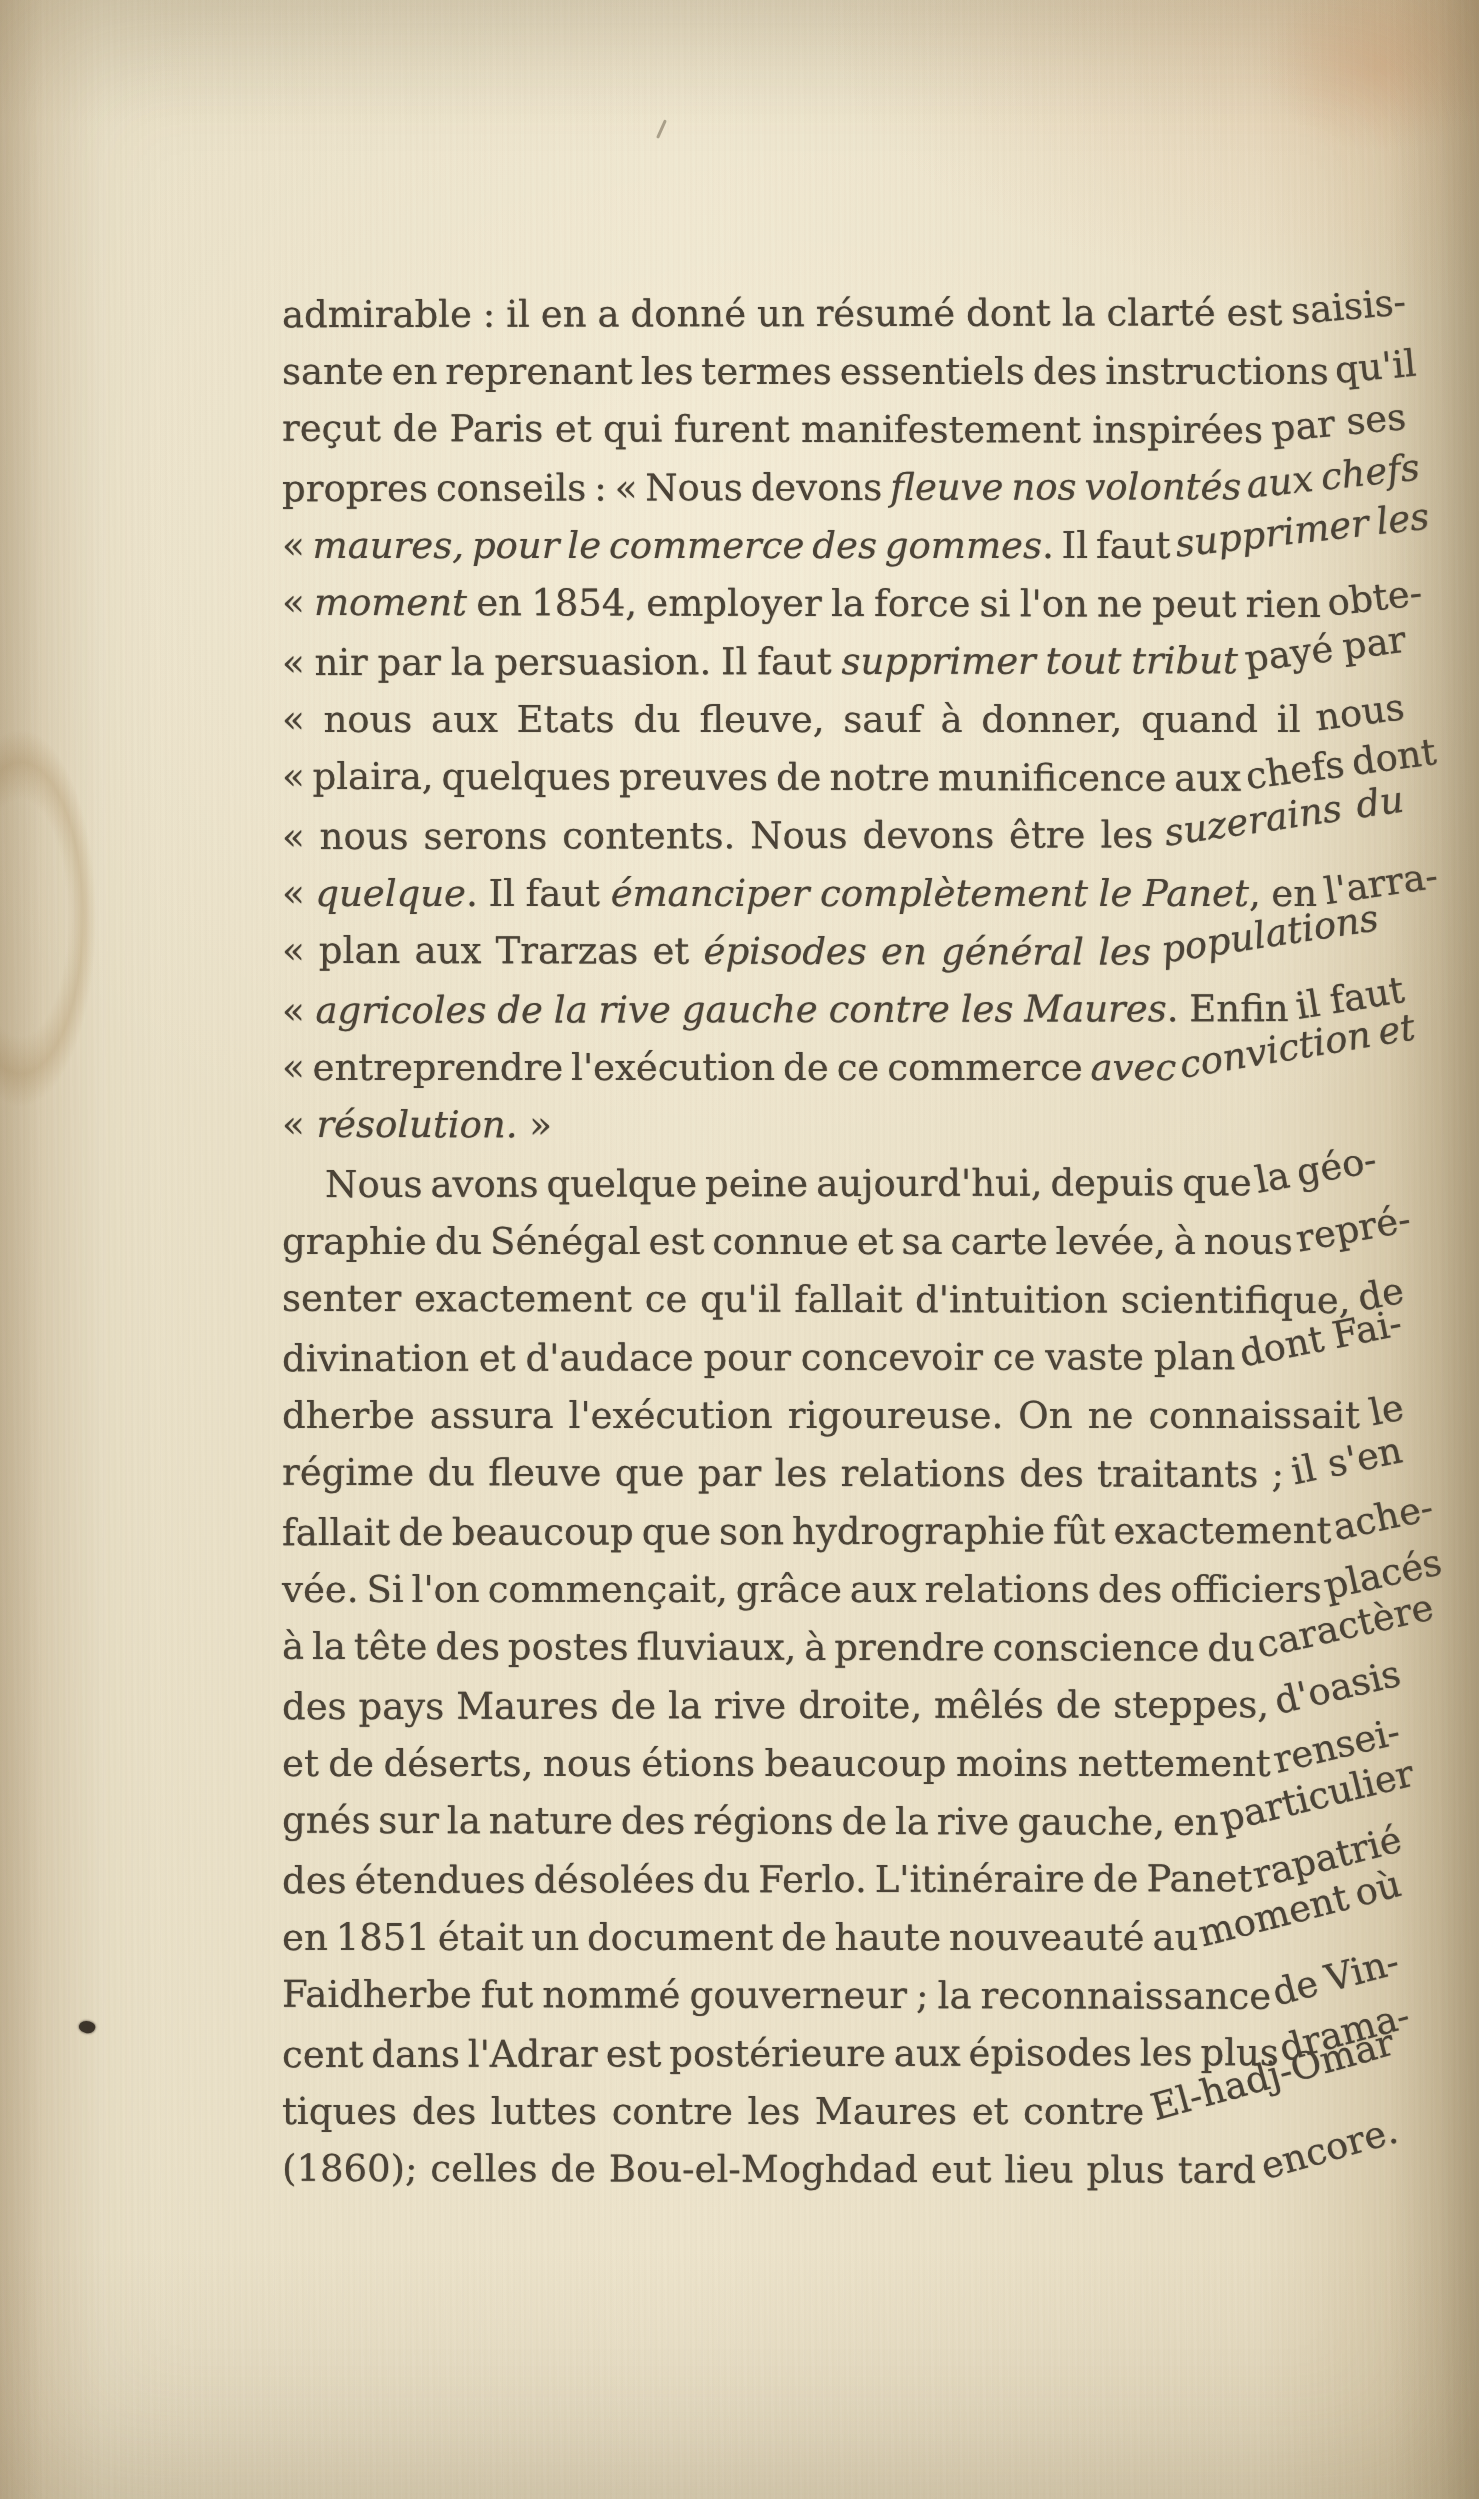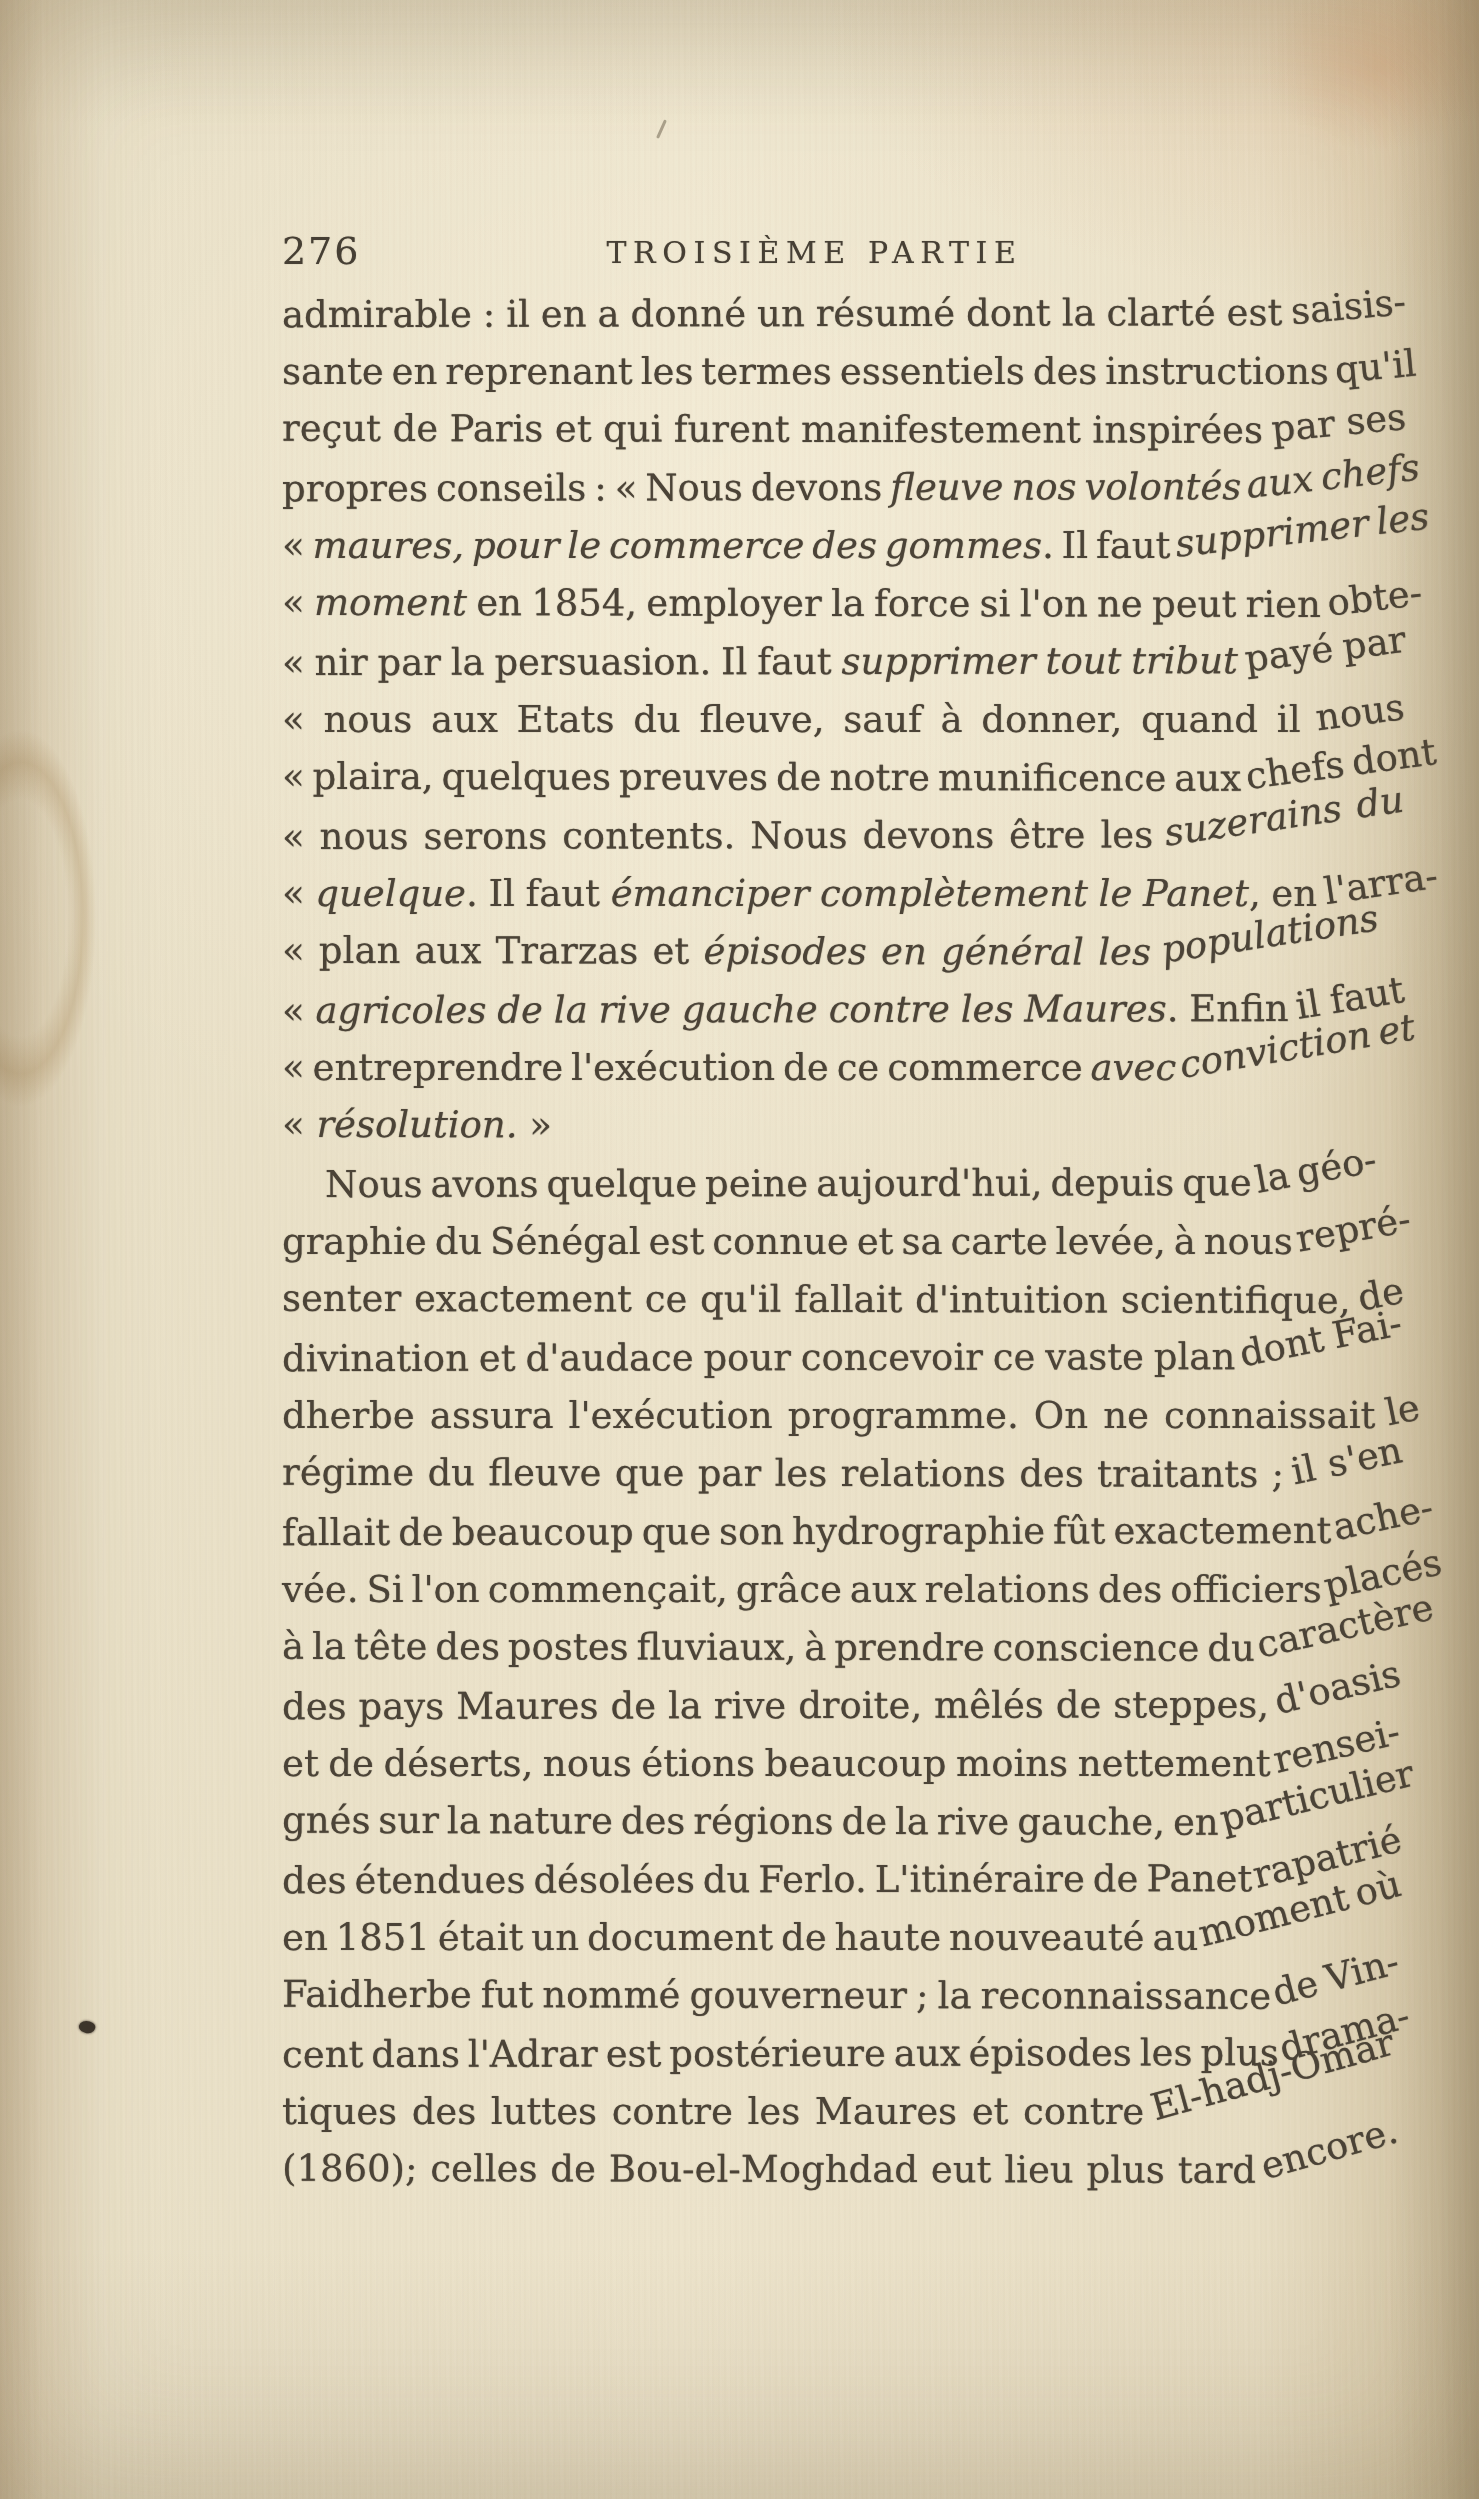--- a/index.html
+++ b/index.html
@@ -43,24 +43,20 @@
     box-shadow:0 0 1.9px 0.9px rgba(59,52,43,0.45);}
   .slash-mark{position:absolute;left:660px;top:119px;width:2.8px;height:20px;border-radius:1.9px;
     background:rgba(104,92,72,0.50);transform:rotate(24deg);}
 </style>
 </head>
 <body>
 
 <div class="page">
   <div class="fibers"></div>
 
-  <div class="header-row">
-    <span class="page-number">276</span>
-    <span class="running-title">TROISIÈME PARTIE</span>
-  </div>
 
   <div class="text-block">
       <div class="line" style="transform: rotate(-0.12deg);"><span class="inner" style="word-spacing: -0.8px;"><span>admirable : il en a donné un résumé dont la clarté est </span><span class="tail" style="transform: rotate(-5deg) translateY(-0.9px);">saisis-</span></span></div>
       <div class="line" style="transform: rotate(0deg);"><span class="inner" style="word-spacing: -3.8px;"><span>sante en reprenant les termes essentiels des instructions </span><span class="tail" style="transform: rotate(-5.34deg) translateY(-1px);">qu'il</span></span></div>
       <div class="line" style="transform: rotate(0.12deg);"><span class="inner" style="word-spacing: -0.3px;"><span>reçut de Paris et qui furent manifestement inspirées </span><span class="tail" style="transform: rotate(-5.68deg) translateY(-1.1px);">par ses</span></span></div>
       <div class="line" style="transform: rotate(-0.12deg);"><span class="inner" style="word-spacing: -3.8px;"><span>propres conseils : « Nous devons </span><span class="it">fleuve nos volontés </span><span class="it tail" style="transform: rotate(-6.02deg) translateY(-1.2px);">aux chefs</span></span></div>
       <div class="line" style="transform: rotate(0deg);"><span class="inner" style="word-spacing: -3.8px;"><span>« </span><span class="it">maures, pour le commerce des gommes</span><span>. Il faut </span><span class="it tail" style="transform: rotate(-6.36deg) translateY(-1.3px);">supprimer les</span></span></div>
       <div class="line" style="transform: rotate(0.12deg);"><span class="inner" style="word-spacing: -2.5px;"><span>« </span><span class="it">moment</span><span> en 1854, employer la force si l'on ne peut rien </span><span class="tail" style="transform: rotate(-6.7deg) translateY(-1.4px);">obte-</span></span></div>
       <div class="line" style="transform: rotate(-0.12deg);"><span class="inner" style="word-spacing: -2px;"><span>« nir par la persuasion. Il faut </span><span class="it">supprimer tout tribut</span><span> </span><span class="tail" style="transform: rotate(-7.04deg) translateY(-1.5px);">payé par</span></span></div>
       <div class="line" style="transform: rotate(0deg);"><span class="inner" style="word-spacing: 7px;"><span>« nous aux Etats du fleuve, sauf à donner, quand il </span><span class="tail" style="transform: rotate(-7.38deg) translateY(-1.6px);">nous</span></span></div>
@@ -68,21 +64,21 @@
       <div class="line" style="transform: rotate(-0.12deg);"><span class="inner" style="word-spacing: 3.2px;"><span>« nous serons contents. Nous devons être les </span><span class="it tail" style="transform: rotate(-8.06deg) translateY(-1.8px);">suzerains du</span></span></div>
       <div class="line" style="transform: rotate(0deg);"><span class="inner" style="word-spacing: -1.1px;"><span>« </span><span class="it">quelque</span><span>. Il faut </span><span class="it">émanciper complètement le Panet</span><span>, en </span><span class="tail" style="transform: rotate(-8.4deg) translateY(-1.9px);">l'arra-</span></span></div>
       <div class="line" style="transform: rotate(0.12deg);"><span class="inner" style="word-spacing: 2.5px;"><span>« plan aux Trarzas et </span><span class="it">épisodes en général les </span><span class="it tail" style="transform: rotate(-8.74deg) translateY(-2px);">populations</span></span></div>
       <div class="line" style="transform: rotate(-0.12deg);"><span class="inner" style="word-spacing: -0.9px;"><span>« </span><span class="it">agricoles de la rive gauche contre les Maures</span><span>. Enfin </span><span class="tail" style="transform: rotate(-9.08deg) translateY(-2.1px);">il faut</span></span></div>
       <div class="line" style="transform: rotate(0deg);"><span class="inner" style="word-spacing: -3.8px;"><span>« entreprendre l'exécution de ce commerce </span><span class="it">avec </span><span class="it tail" style="transform: rotate(-9.42deg) translateY(-2.2px);">conviction et</span></span></div>
       <div class="line" style="transform: rotate(0.12deg);"><span class="inner"><span>« </span><span class="it">résolution.</span><span> »</span></span></div>
       <div class="line indent" style="transform: rotate(-0.12deg);"><span class="inner" style="word-spacing: -3.8px;"><span>Nous avons quelque peine aujourd'hui, depuis que </span><span class="tail" style="transform: rotate(-10.1deg) translateY(-2.4px);">la géo-</span></span></div>
       <div class="line" style="transform: rotate(0deg);"><span class="inner" style="word-spacing: -3.8px;"><span>graphie du Sénégal est connue et sa carte levée, à nous </span><span class="tail" style="transform: rotate(-10.44deg) translateY(-2.5px);">repré-</span></span></div>
       <div class="line" style="transform: rotate(0.12deg);"><span class="inner" style="word-spacing: 1px;"><span>senter exactement ce qu'il fallait d'intuition scientifique, </span><span class="tail" style="transform: rotate(-10.78deg) translateY(-2.6px);">de</span></span></div>
       <div class="line" style="transform: rotate(-0.12deg);"><span class="inner" style="word-spacing: -1.9px;"><span>divination et d'audace pour concevoir ce vaste plan </span><span class="tail" style="transform: rotate(-11.12deg) translateY(-2.6px);">dont Fai-</span></span></div>
-      <div class="line" style="transform: rotate(0deg);"><span class="inner" style="word-spacing: 3.4px;"><span>dherbe assura l'exécution programme. On ne connaissait </span><span class="tail" style="transform: rotate(-11.46deg) translateY(-2.7px);">le</span></span></div>
+      <div class="line" style="transform: rotate(0deg);"><span class="inner" style="word-spacing: 3.4px;"><span>dherbe assura l'exécution rigoureuse. On ne connaissait </span><span class="tail" style="transform: rotate(-11.46deg) translateY(-2.7px);">le</span></span></div>
       <div class="line" style="transform: rotate(0.12deg);"><span class="inner" style="word-spacing: 1.6px;"><span>régime du fleuve que par les relations des traitants ; </span><span class="tail" style="transform: rotate(-11.8deg) translateY(-2.8px);">il s'en</span></span></div>
       <div class="line" style="transform: rotate(-0.12deg);"><span class="inner" style="word-spacing: -3.8px;"><span>fallait de beaucoup que son hydrographie fût exactement </span><span class="tail" style="transform: rotate(-12.14deg) translateY(-2.9px);">ache-</span></span></div>
       <div class="line" style="transform: rotate(0deg);"><span class="inner" style="word-spacing: -3.8px;"><span>vée. Si l'on commençait, grâce aux relations des officiers </span><span class="tail" style="transform: rotate(-12.48deg) translateY(-3px);">placés</span></span></div>
       <div class="line" style="transform: rotate(0.12deg);"><span class="inner" style="word-spacing: -3.8px;"><span>à la tête des postes fluviaux, à prendre conscience du </span><span class="tail" style="transform: rotate(-12.82deg) translateY(-3.1px);">caractère</span></span></div>
       <div class="line" style="transform: rotate(-0.12deg);"><span class="inner" style="word-spacing: 0.2px;"><span>des pays Maures de la rive droite, mêlés de steppes, </span><span class="tail" style="transform: rotate(-13.16deg) translateY(-3.2px);">d'oasis</span></span></div>
       <div class="line" style="transform: rotate(0deg);"><span class="inner" style="word-spacing: -2.2px;"><span>et de déserts, nous étions beaucoup moins nettement </span><span class="tail" style="transform: rotate(-13.5deg) translateY(-3.3px);">rensei-</span></span></div>
       <div class="line" style="transform: rotate(0.12deg);"><span class="inner" style="word-spacing: -3.8px;"><span>gnés sur la nature des régions de la rive gauche, en </span><span class="tail" style="transform: rotate(-13.84deg) translateY(-3.4px);">particulier</span></span></div>
       <div class="line" style="transform: rotate(-0.12deg);"><span class="inner" style="word-spacing: -3.8px;"><span>des étendues désolées du Ferlo. L'itinéraire de Panet </span><span class="tail" style="transform: rotate(-14.18deg) translateY(-3.5px);">rapatrié</span></span></div>
       <div class="line" style="transform: rotate(0deg);"><span class="inner" style="word-spacing: -3.8px;"><span>en 1851 était un document de haute nouveauté au </span><span class="tail" style="transform: rotate(-14.52deg) translateY(-3.6px);">moment où</span></span></div>
       <div class="line" style="transform: rotate(0.12deg);"><span class="inner" style="word-spacing: -2.7px;"><span>Faidherbe fut nommé gouverneur ; la reconnaissance </span><span class="tail" style="transform: rotate(-14.86deg) translateY(-3.7px);">de Vin-</span></span></div>

